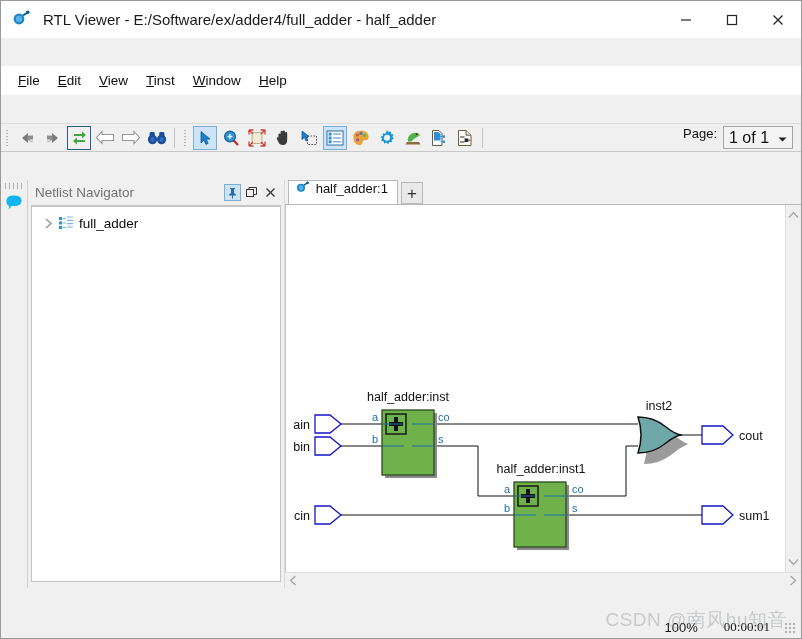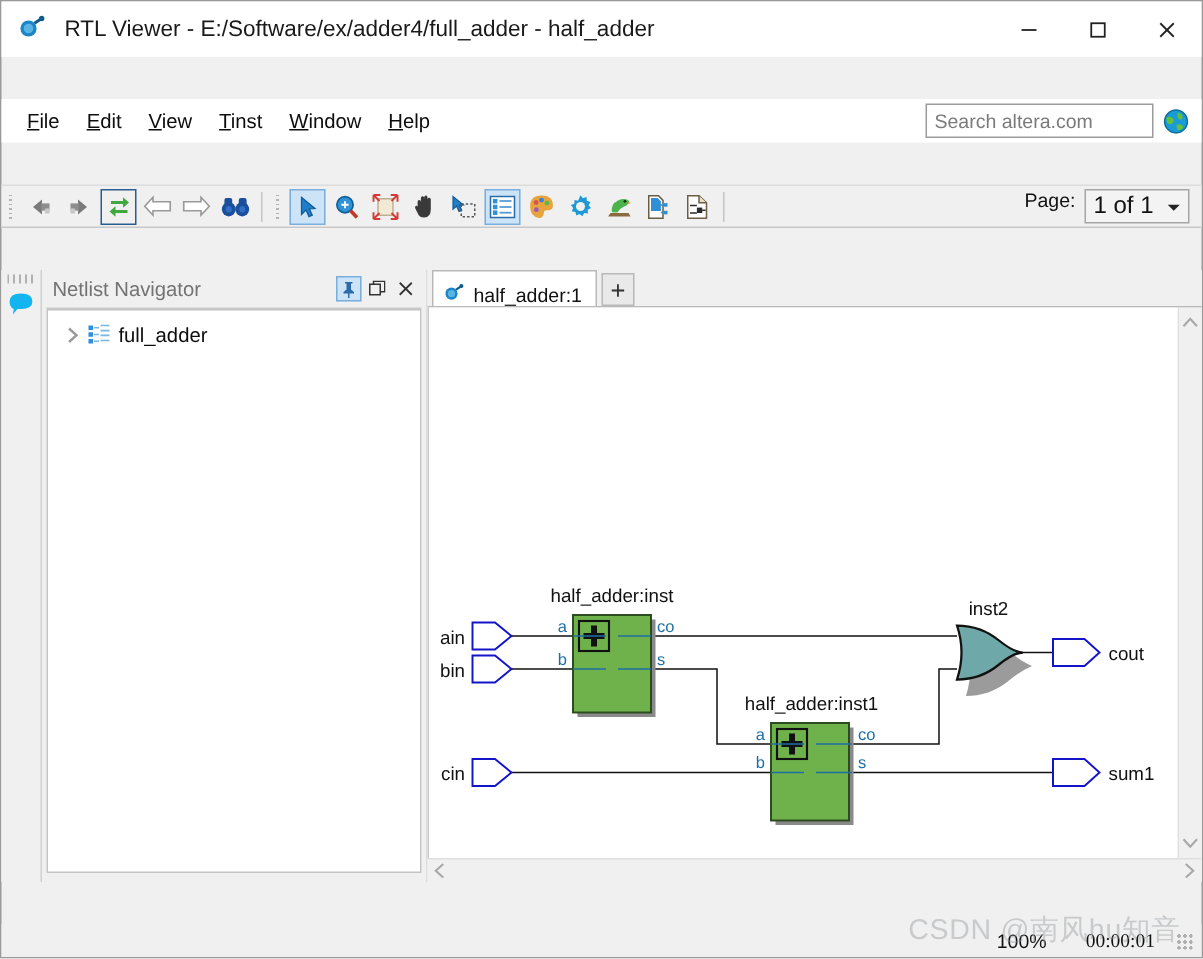--- a/index.html
+++ b/index.html
@@ -193,21 +193,21 @@
     background: #f0f0f0;
   }
   .tabstrip {
     height: 27px;
     display: flex; align-items: flex-end;
     padding-left: 3px;
     background: #f0f0f0;
   }
   .tab {
     height: 24px;
-    display: flex; align-items: flex-end;
+    display: flex; align-items: flex-start;
     padding: 0 9px 0 6px;
     background: #ffffff;
     border: 1px solid #b9b9b9;
     border-bottom: none;
     font-size: 13px; color: #111;
   }
   .tab .tabicon { margin-right: 6px; display:flex; align-items:center; }
   .newtab {
     width: 22px; height: 22px;
     margin-left: 3px;
@@ -315,32 +315,20 @@
   </div>
 
   <div class="menubar">
     <div class="menu-item"><span class="mn">F</span><span>ile</span></div>
     <div class="menu-item"><span class="mn">E</span><span>dit</span></div>
     <div class="menu-item"><span class="mn">V</span><span>iew</span></div>
     <div class="menu-item"><span class="mn">T</span><span>inst</span></div>
     <div class="menu-item"><span class="mn">W</span><span>indow</span></div>
     <div class="menu-item"><span class="mn">H</span><span>elp</span></div>
 
-    <div class="searchwrap">
-      <input class="searchbox" type="text" placeholder="Search altera.com" style="">
-      <span class="globe">
-        <svg width="18" height="18" viewBox="0 0 18 18">
-          <circle cx="9" cy="9" r="7.6" fill="#1a9ad6"></circle>
-          <path d="M2.4 6.5 Q5 5 7 7 Q8.5 9 6 10.5 Q4 11.6 3 9.5 Z" fill="#63c03a"></path>
-          <path d="M10 3 Q13 3.5 13.4 6 Q13.6 8 11.6 7.6 Q10 7.2 10 5 Z" fill="#63c03a"></path>
-          <path d="M9.5 11 Q12.5 10.3 13.6 12 Q14.2 13.4 12 14.6 Q10 15.4 9.4 13.4 Z" fill="#63c03a"></path>
-          <circle cx="9" cy="9" r="7.6" fill="none" stroke="#0d6f9e" stroke-width="1"></circle>
-        </svg>
-      </span>
-    </div>
   </div>
 
   <div class="toolbar">
     <div class="grip"></div>
 
     <div class="tbtn">
       <svg width="18" height="16" viewBox="0 0 18 16">
         <path d="M10 3 L4 8 L10 13 Z" fill="#7a7a7a"></path>
         <rect x="9.5" y="5.6" width="5.5" height="4.8" fill="#8d8d8d"></rect>
         <rect x="12" y="9" width="3" height="3.4" fill="#c9c9c9"></rect>

